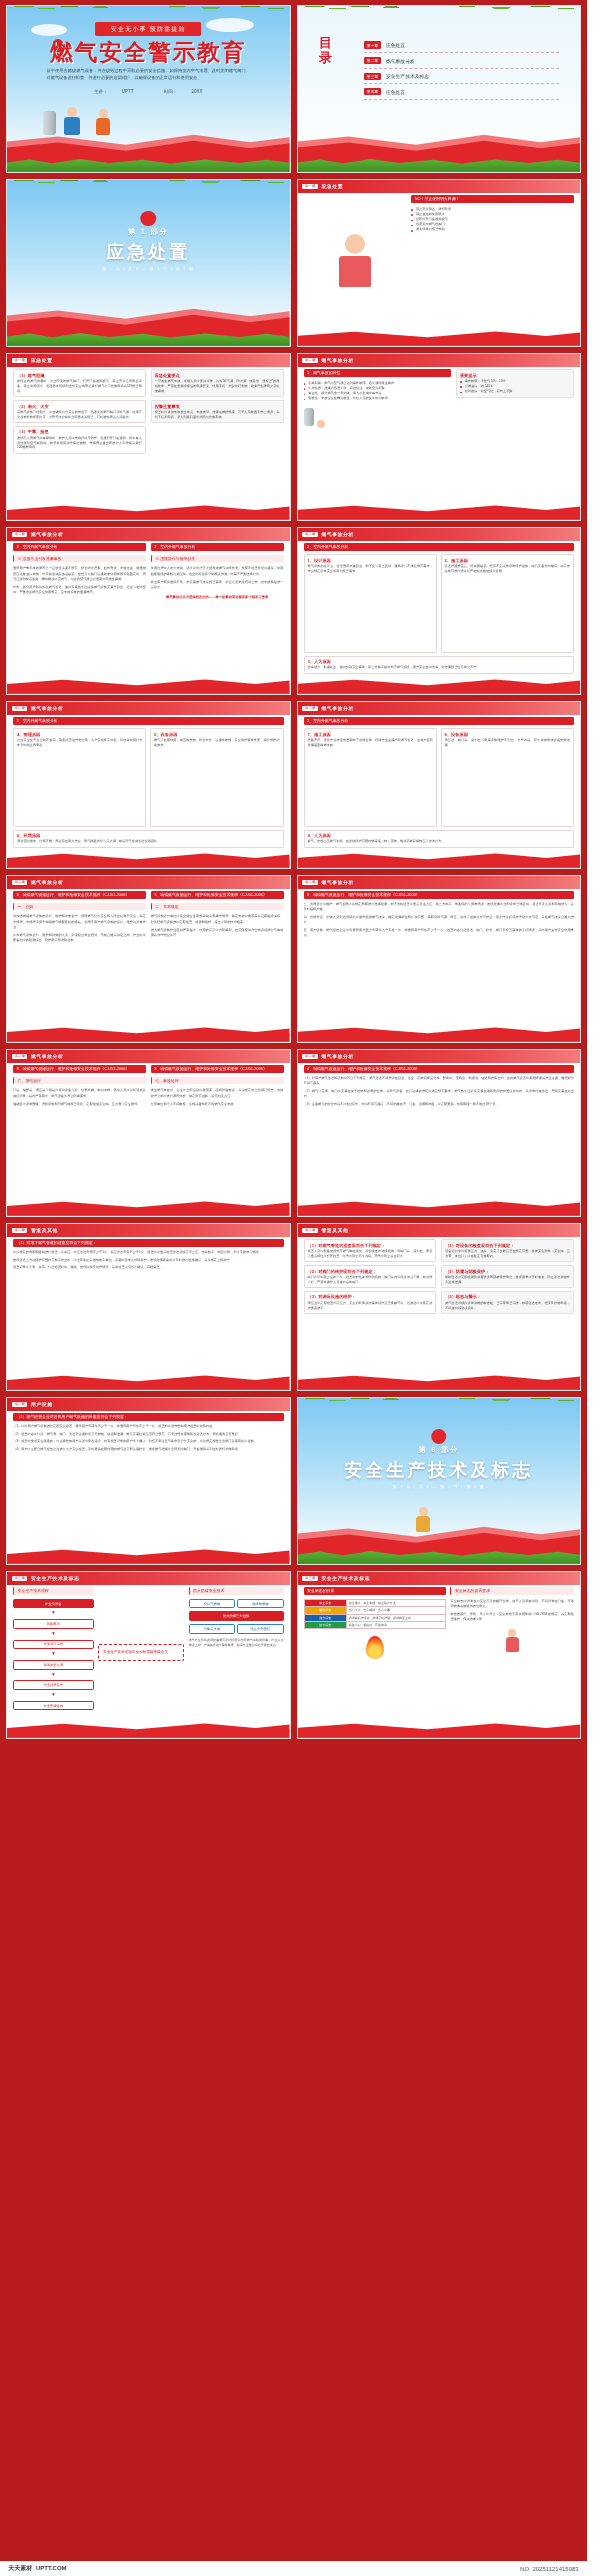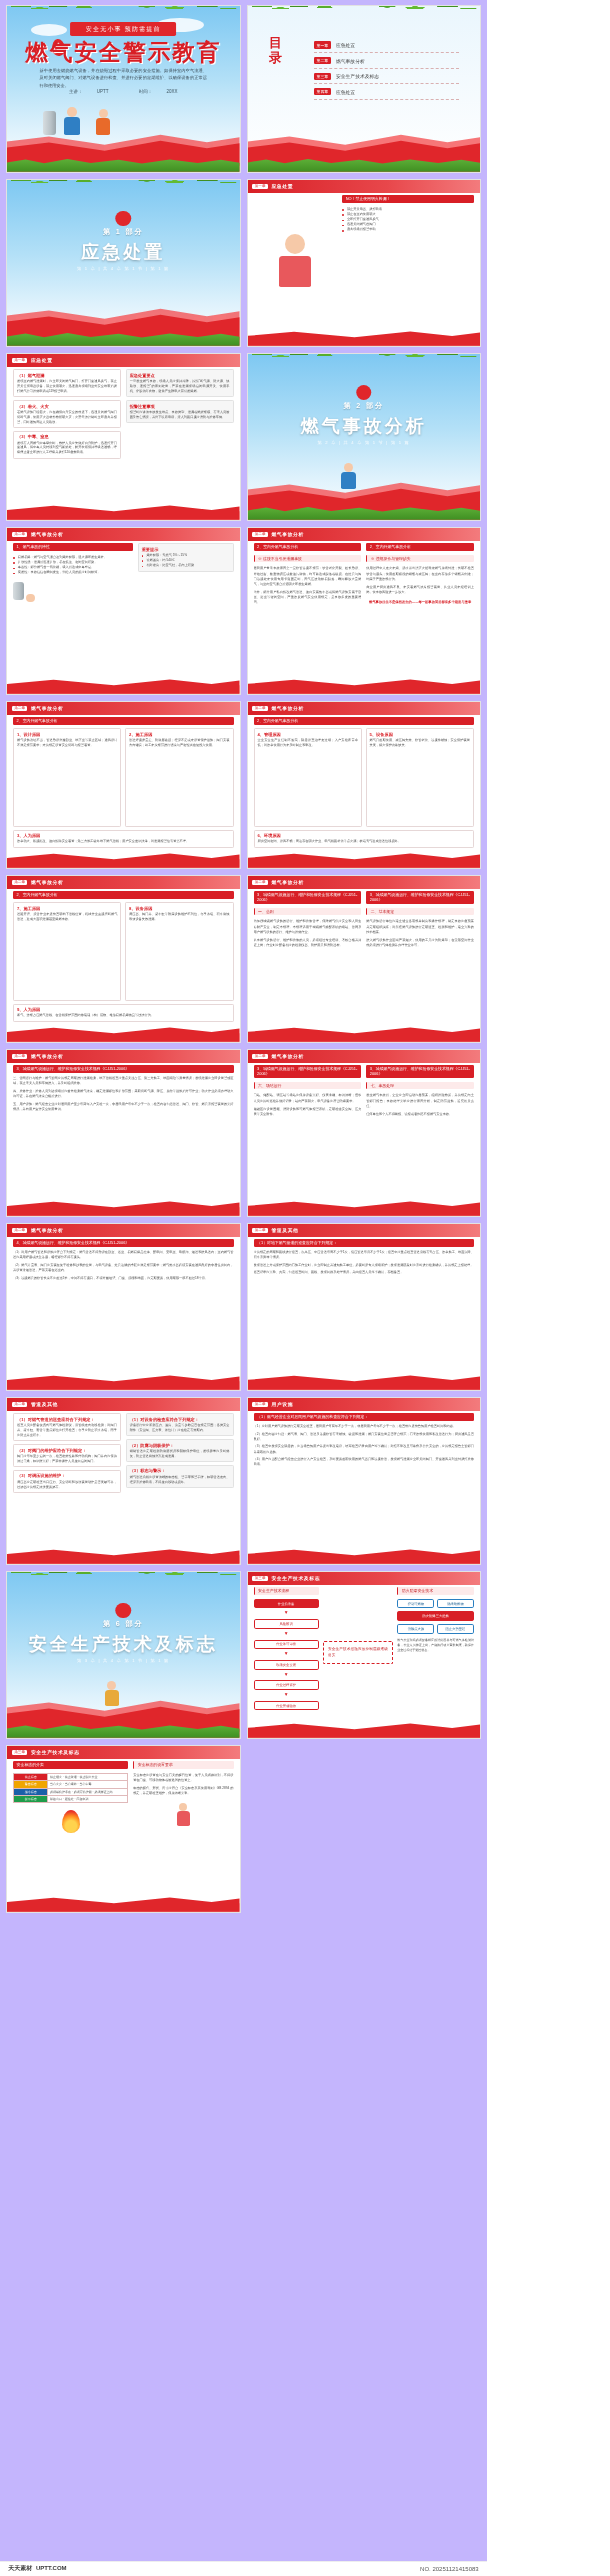--- a/index.html
+++ b/index.html
@@ -3,23 +3,23 @@
 <meta charset="utf-8">
 <style>
   * { box-sizing: border-box; margin: 0; padding: 0; }
   body {
     width: 611px;
     background: #ffffff;
     font-family: "Liberation Sans", sans-serif;
     color: #333;
   }
   .page {
-    width: 487px;
+    width: 587px;
     min-height: 2576px;
-    background: #c4b5fd;
+    background: #b91c1c;
     position: relative;
     padding: 4.8px 6px 0 6px;
   }
   .grid {
     display: grid;
     grid-template-columns: 1fr 1fr;
     gap: 6px 6px;
   }
   .slide {
     position: relative;
@@ -368,36 +368,20 @@
             <p>报警时应讲清事故发生地点、事故类型、泄漏或燃烧规模、有无人员被困及伤亡情况，并留下联系电话，派人到路口接应消防与抢修车辆。</p>
           </div>
         </div>
       </div>
       <div class="ftr">
         <div class="wave2"></div>
           <div class="wave"></div>
       </div>
     </div>
 
-    <div class="slide">
-      <div class="sky"></div>
-      <div class="leaf-top"></div>
-      <div class="sec-badge"></div>
-      <div class="sec-num">第 2 部分</div>
-      <div class="sec-title">燃气事故分析</div>
-      <div class="sec-sub">第 2 章 | 共 4 章     第 1 节 | 第 1 篇</div>
-      <div class="illus" style="left:40%;bottom:31px;">
-        <div class="person-head" style="width:9.5px;height:9.5px;margin:0 auto;"></div>
-        <div class="person-body" style="width:15.5px;height:16.7px;background:#2f7fc4;"></div>
-      </div>
-      <div class="city"></div>
-      <div class="red-wave light"></div>
-      <div class="red-wave"></div>
-      <div class="grass"></div>
-    </div>
 
     <div class="slide">
       <div class="hdr">
         <span class="tag">第二章</span>
         <span class="htxt">燃气事故分析</span>
       </div>
       <div class="body">
         <div class="col" style="flex:1.25">
           <div class="redbar">1、燃气事故的特性</div>
           <ul class="bullets">

